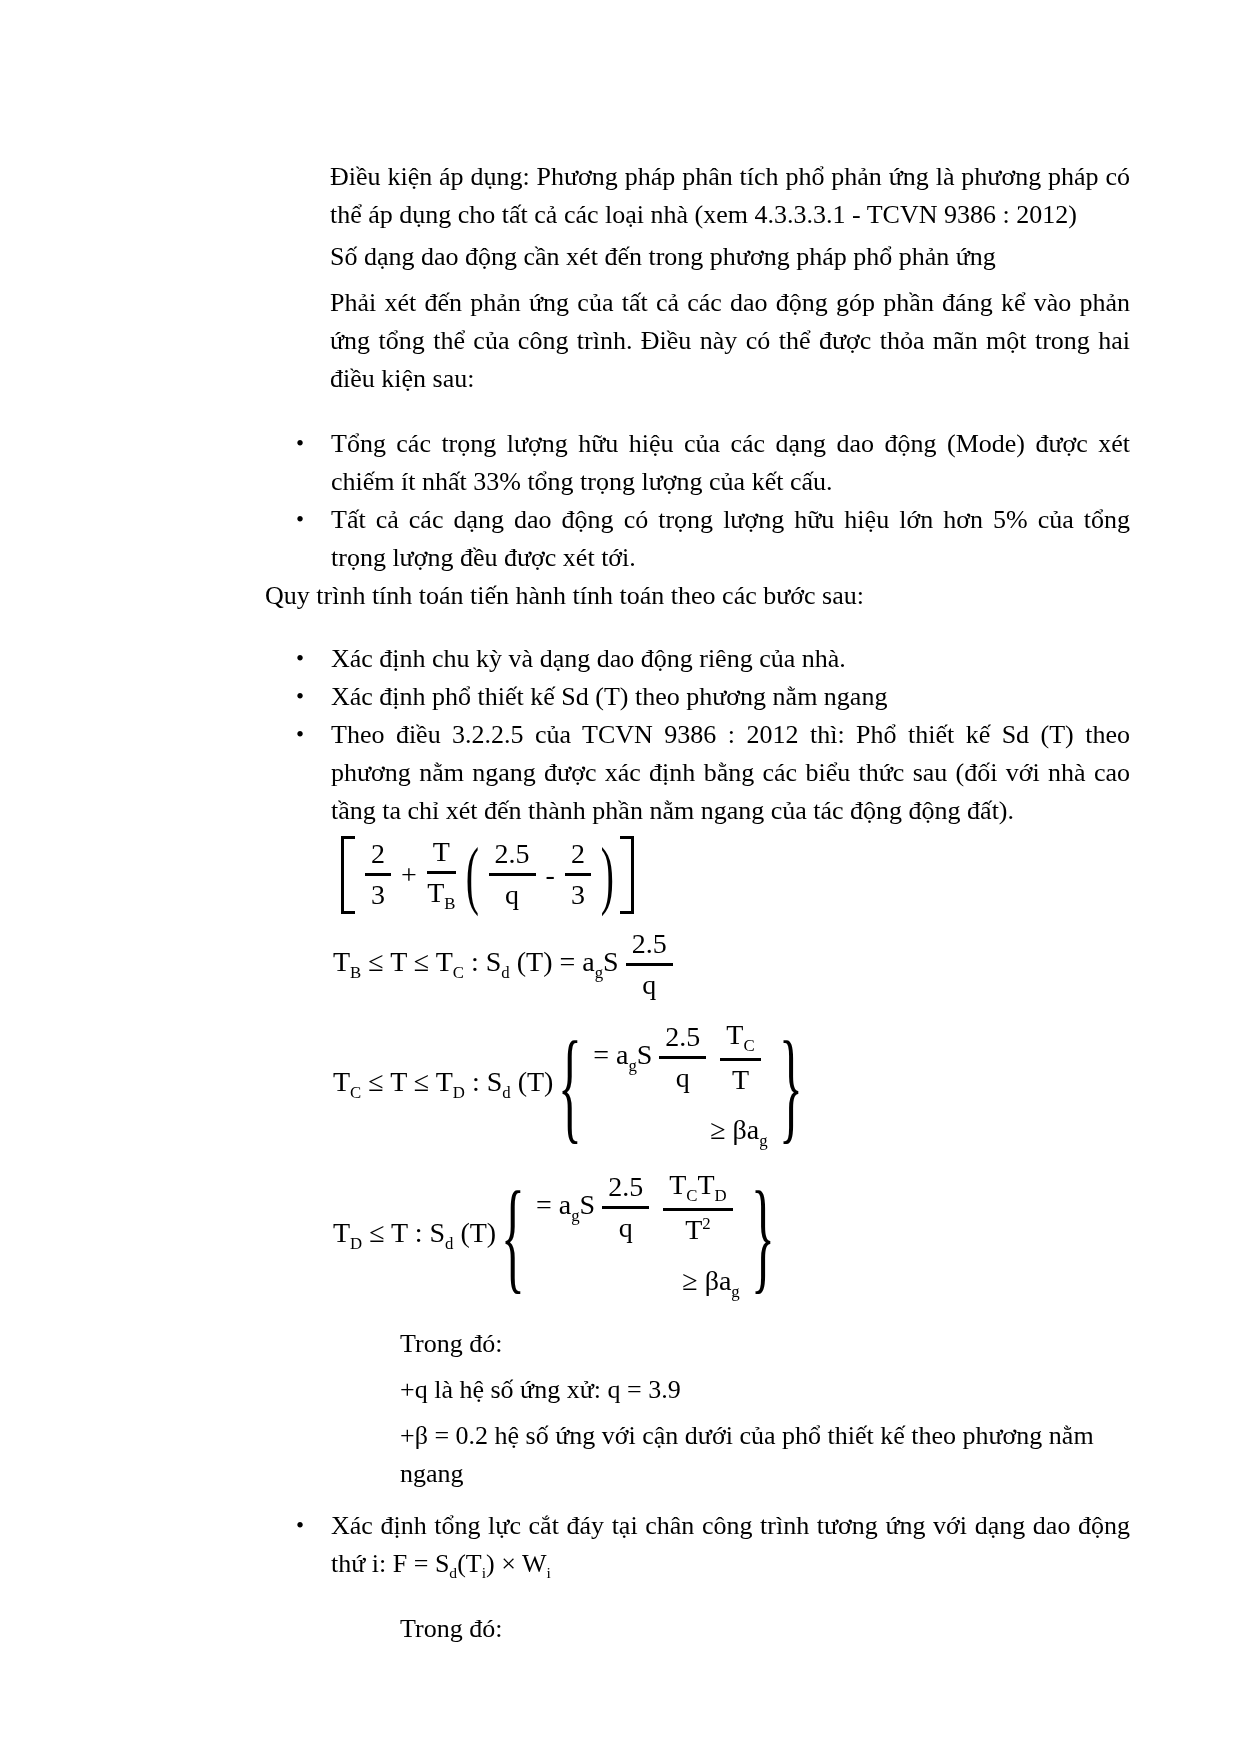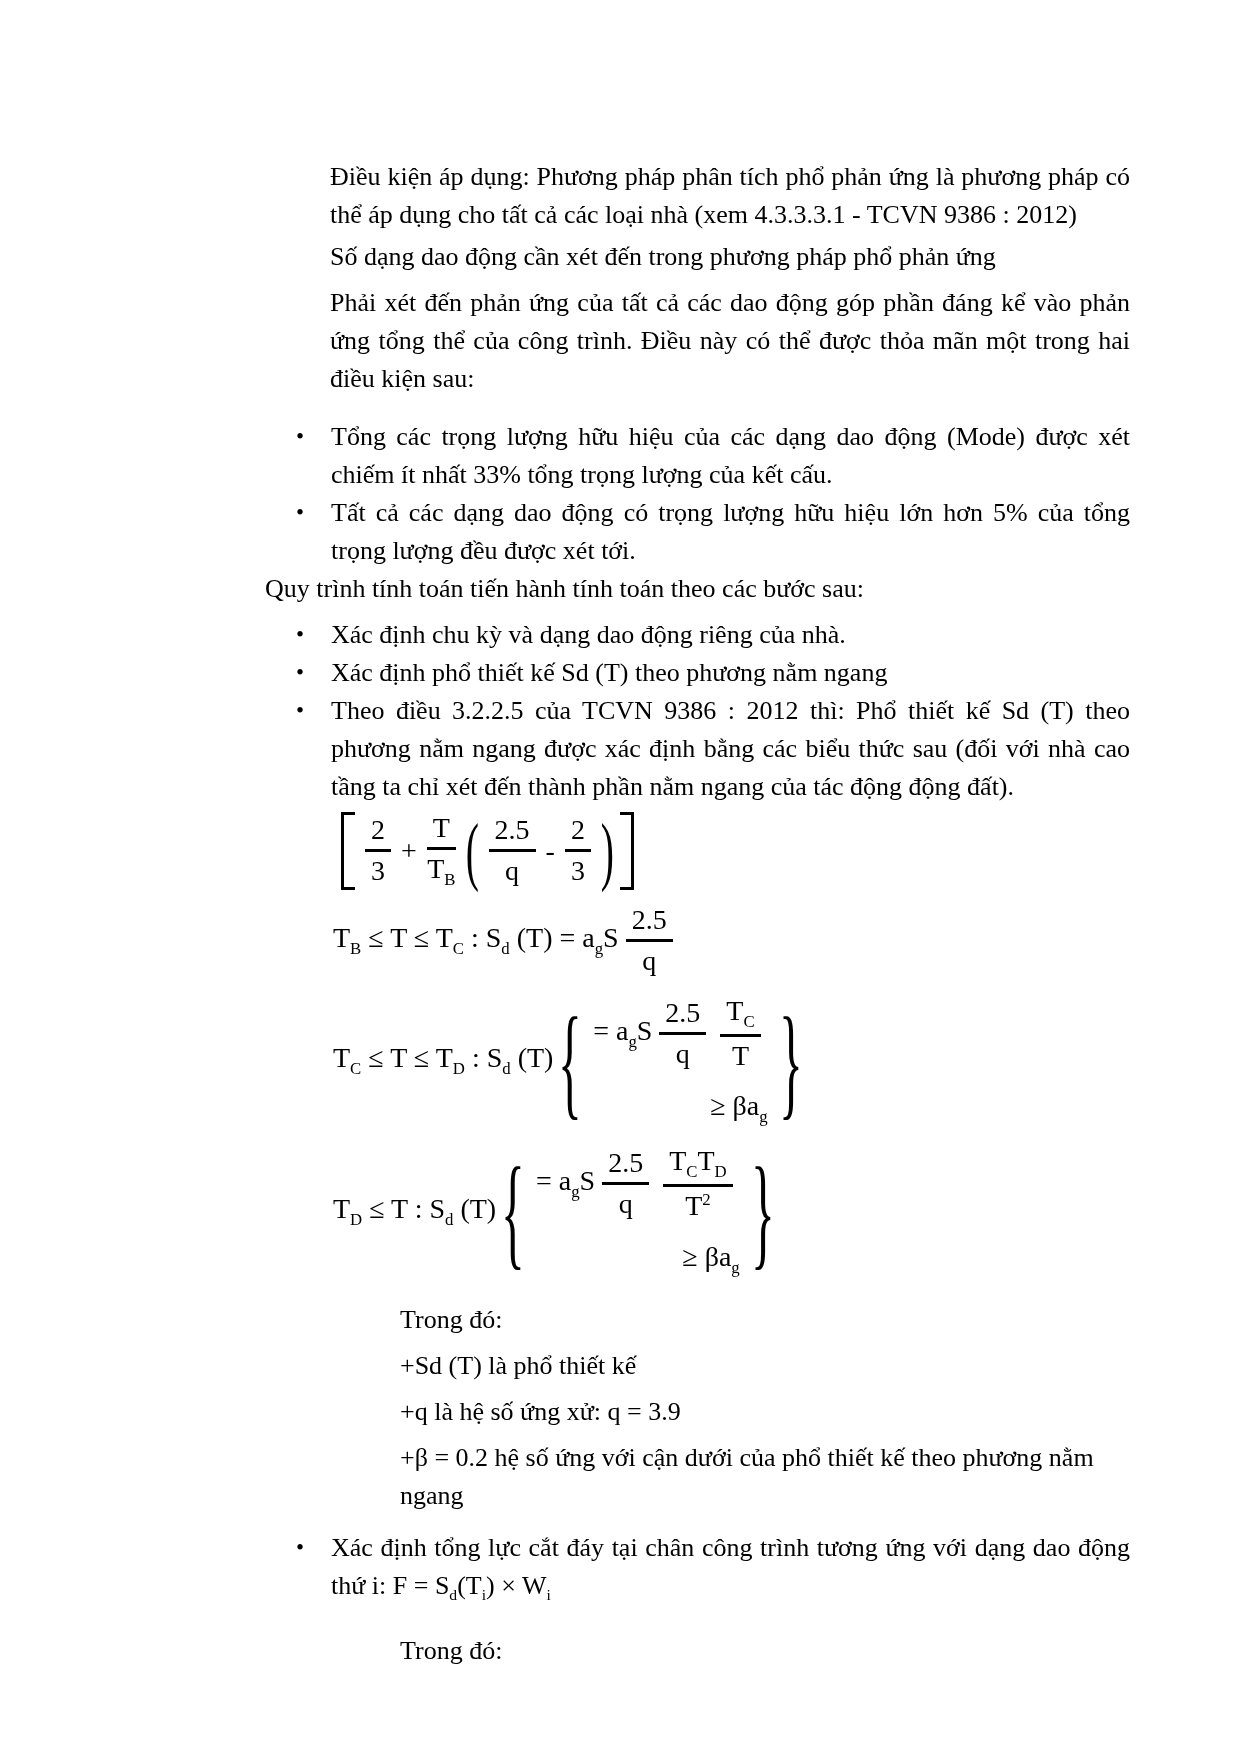--- a/index.html
+++ b/index.html
@@ -3,22 +3,22 @@
 <meta charset="utf-8">
 <style>
   html,body { margin:0; padding:0; background:#ffffff; }
   body { width:1241px; height:1755px; color:#000; font-family:"Liberation Serif","DejaVu Serif",serif; }
   .page { box-sizing:border-box; width:1241px; height:1755px; padding:158px 111px 0 265px; overflow:hidden; background:#fff; }
 
   .para { font-size:26px; line-height:38px; text-align:justify; margin:0; }
   .indent { margin-left:65px; }
   .mb20 { margin-bottom:4px; }
   .mb8  { margin-bottom:8px; }
-  .mb16 { margin-bottom:20px; }
-  .mb12 { margin-bottom:8px; }
+  .mb16 { margin-bottom:27px; }
+  .mb12 { margin-bottom:25px; }
 
   .ul { margin:0; }
   .li { display:flex; font-size:26px; line-height:38px; padding-left:31px; }
   .li .marker { flex:0 0 35px; font-size:23px; }
   .li .litext { flex:1 1 auto; text-align:justify; }
 
   
   .formula { display:flex; align-items:center; font-size:28px; margin-left:68px; }
   .f1 { margin-top:6px; }
   .f2 { margin-top:14px; }
@@ -159,21 +159,20 @@
           </span>
       </span>
       <span class="caserow">
         <span class="fgroup"><span>≥ βa</span><sub>g</sub></span>
       </span>
     </span>
     <span class="brace">}</span>
   </div>
 
   <p class="note-heading">Trong đó:</p>
-  <p class="note">+Sd (T) là phổ thiết kế</p>
   <p class="note">+q là hệ số ứng xử: q = 3.9</p>
   <p class="note">+β = 0.2 hệ số ứng với cận dưới của phổ thiết kế theo phương nằm ngang</p>
 
   <div class="ul ul3">
     <div class="li">
       <span class="marker">•</span>
       <span class="litext"><span>Xác định tổng lực cắt đáy tại chân công trình tương ứng với dạng dao động thứ i: </span><span class="if"><span>F = S</span><sub>d</sub><span>(T</span><sub>i</sub><span>) × W</span><sub>i</sub></span></span>
     </div>
   </div>
 

